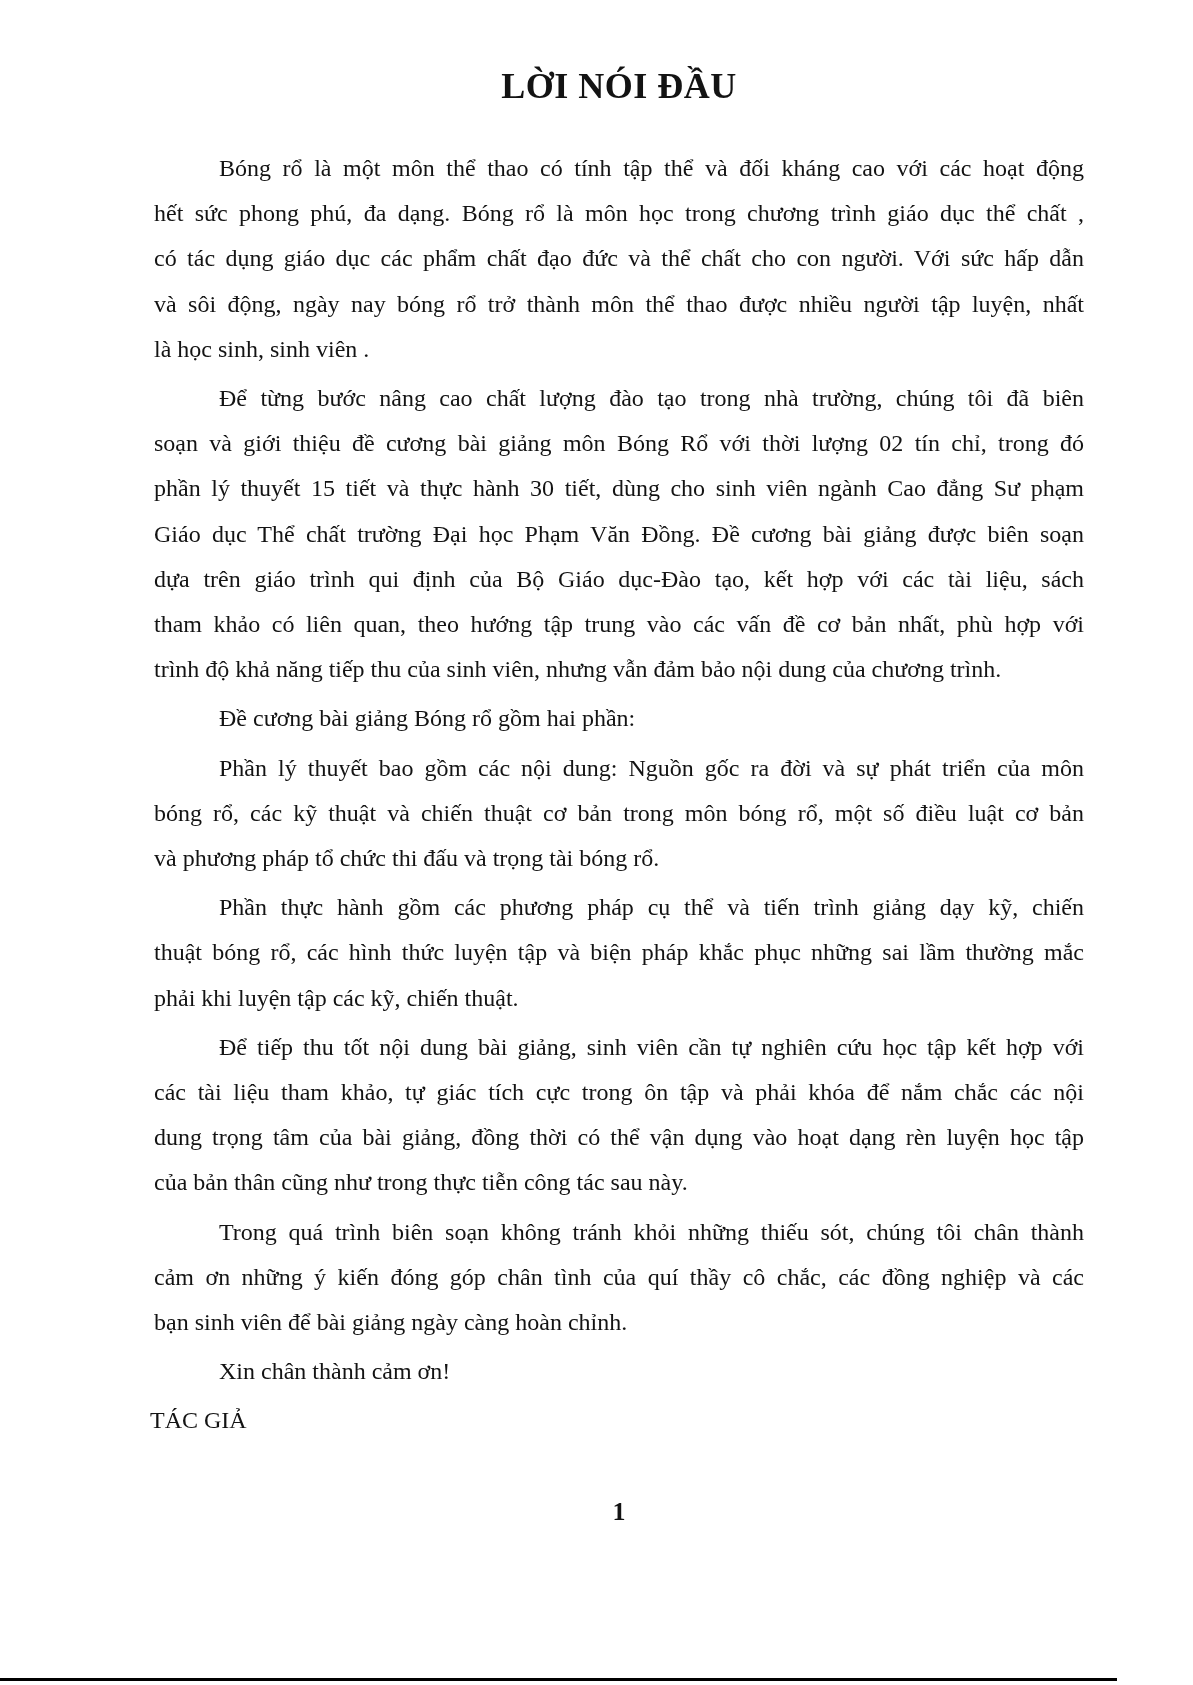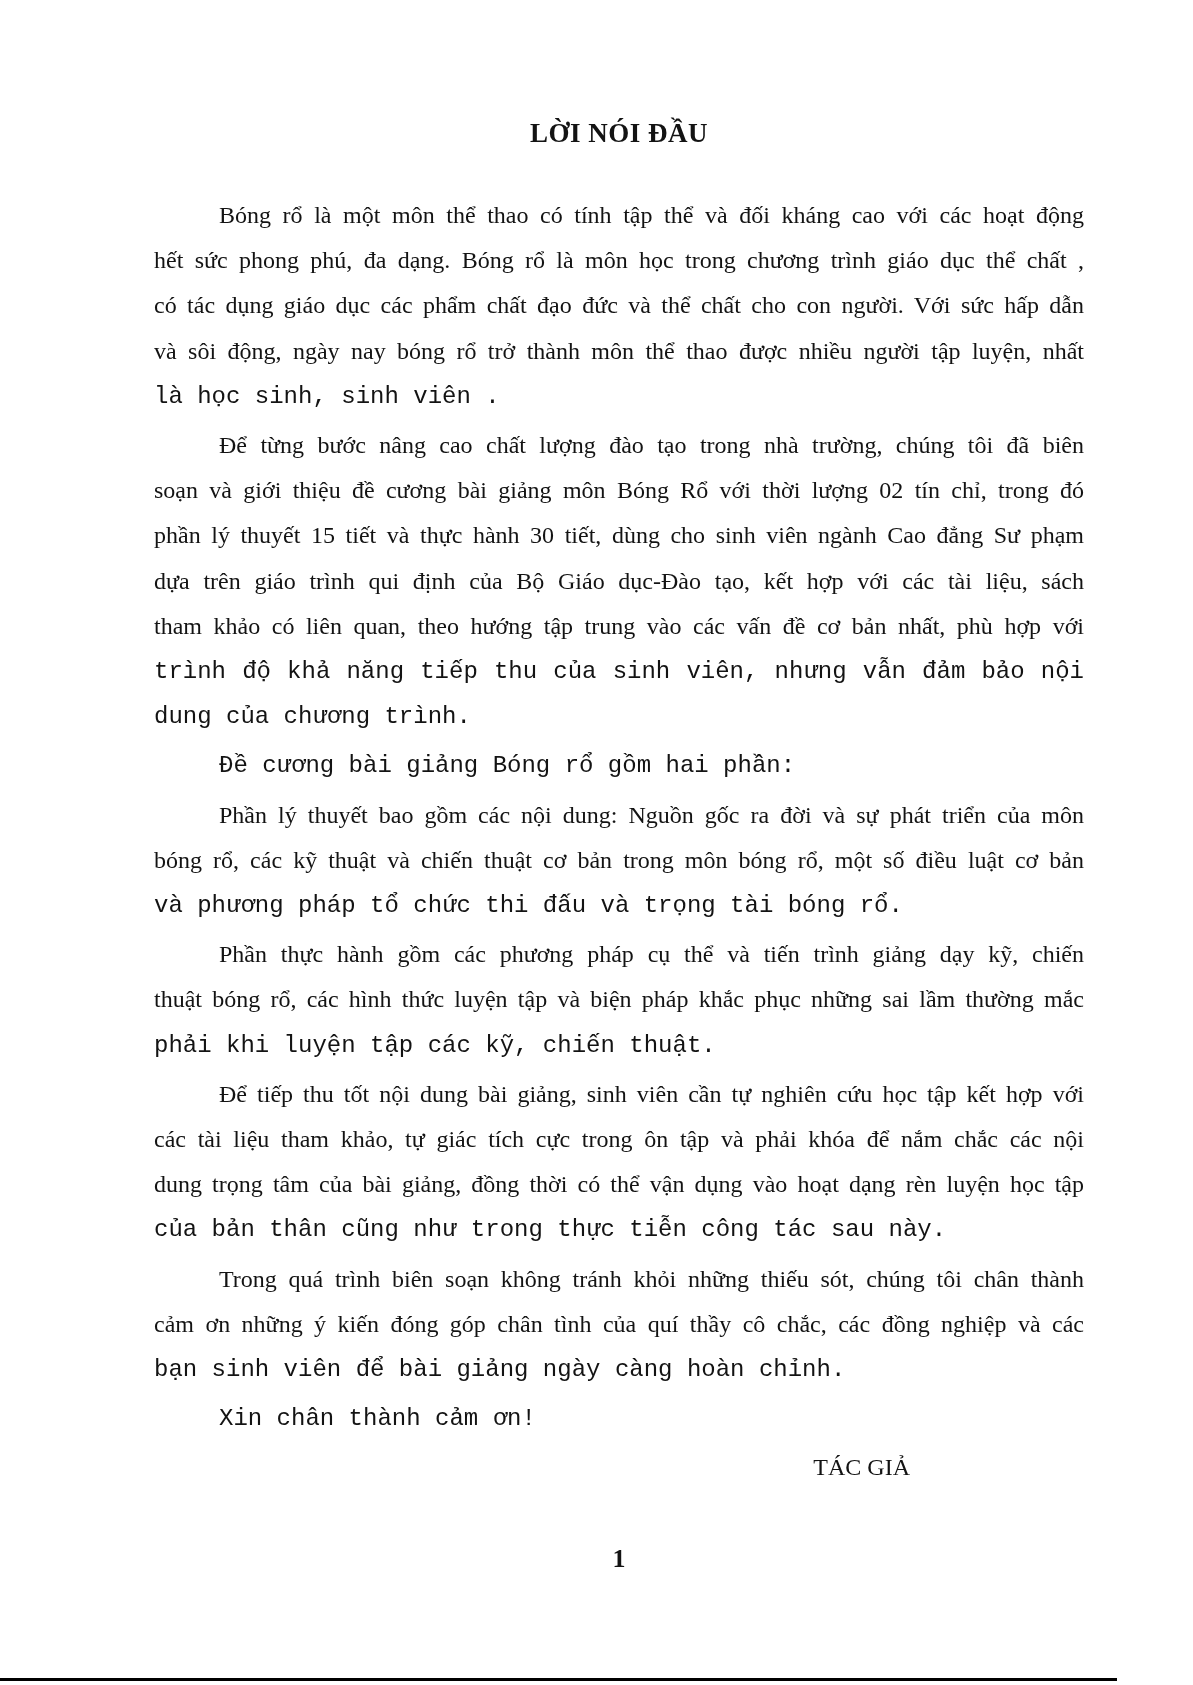--- a/index.html
+++ b/index.html
@@ -13,41 +13,40 @@
     font-family: "Liberation Serif", "DejaVu Serif", serif;
     color: #131313;
   }
   .content {
     position: absolute;
     left: 150px;
     top: 0;
     width: 938px;
   }
   .title {
-    margin: 115px 0 0 0;
-    font-size: 27px;
+    margin: 68px 0 0 0;
+    font-size: 36px;
     line-height: 36px;
     font-weight: bold;
     text-align: center;
     letter-spacing: 0.5px;
   }
   .body { margin-top: 42px; font-size: 24px; line-height: 45.2px; }
   .para { margin: 4px; padding: 0; }
   .ln {
     display: block;
     text-align: justify;
     text-align-last: justify;
     white-space: normal;
   }
-  .ln.last { text-align-last: left; font-family: Liberation Mono, monospace; }
+  .ln.last { text-align-last: left; }
   .ln.first { text-indent: 65px; }
   .signature {
     font-size: 24px;
     line-height: 45.2px;
-    text-align: right;
     padding-right: 178px;
   }
   .page-number {
     margin-top: 45px;
     font-size: 26px;
     line-height: 45.2px;
     font-weight: bold;
     text-align: center;
   }
   .bottom-bar {
@@ -74,20 +73,21 @@
         <span class="ln">hết sức phong phú, đa dạng. Bóng rổ là môn học trong chương trình giáo dục thể chất ,</span>
         <span class="ln">có tác dụng giáo dục các phẩm chất đạo đức và thể chất cho con người. Với sức hấp dẫn</span>
         <span class="ln">và sôi động,  ngày nay bóng rổ trở thành môn thể thao được nhiều người tập luyện, nhất</span>
         <span class="ln last">là học sinh, sinh viên .</span>
       </p>
 
       <p class="para">
         <span class="ln first">Để từng bước nâng cao chất lượng đào tạo trong nhà trường, chúng tôi đã biên</span>
         <span class="ln">soạn và giới thiệu đề cương bài giảng môn Bóng Rổ với thời lượng 02 tín chỉ, trong đó</span>
         <span class="ln">phần lý thuyết 15 tiết và thực hành 30 tiết, dùng cho sinh viên ngành Cao đẳng Sư phạm</span>
+        <span class="ln">Giáo dục Thể chất trường Đại học Phạm Văn Đồng. Đề cương bài giảng được biên soạn</span>
         <span class="ln">dựa trên giáo trình qui  định của Bộ Giáo dục-Đào tạo, kết hợp với các tài liệu, sách</span>
         <span class="ln">tham khảo có liên quan, theo hướng tập trung vào các vấn đề cơ bản nhất, phù hợp với</span>
         <span class="ln last">trình độ khả năng tiếp thu của sinh viên, nhưng vẫn đảm bảo nội dung của chương trình.</span>
       </p>
 
       <p class="para">
         <span class="ln first last">Đề cương bài giảng Bóng rổ gồm hai phần:</span>
       </p>
 
       <p class="para">

